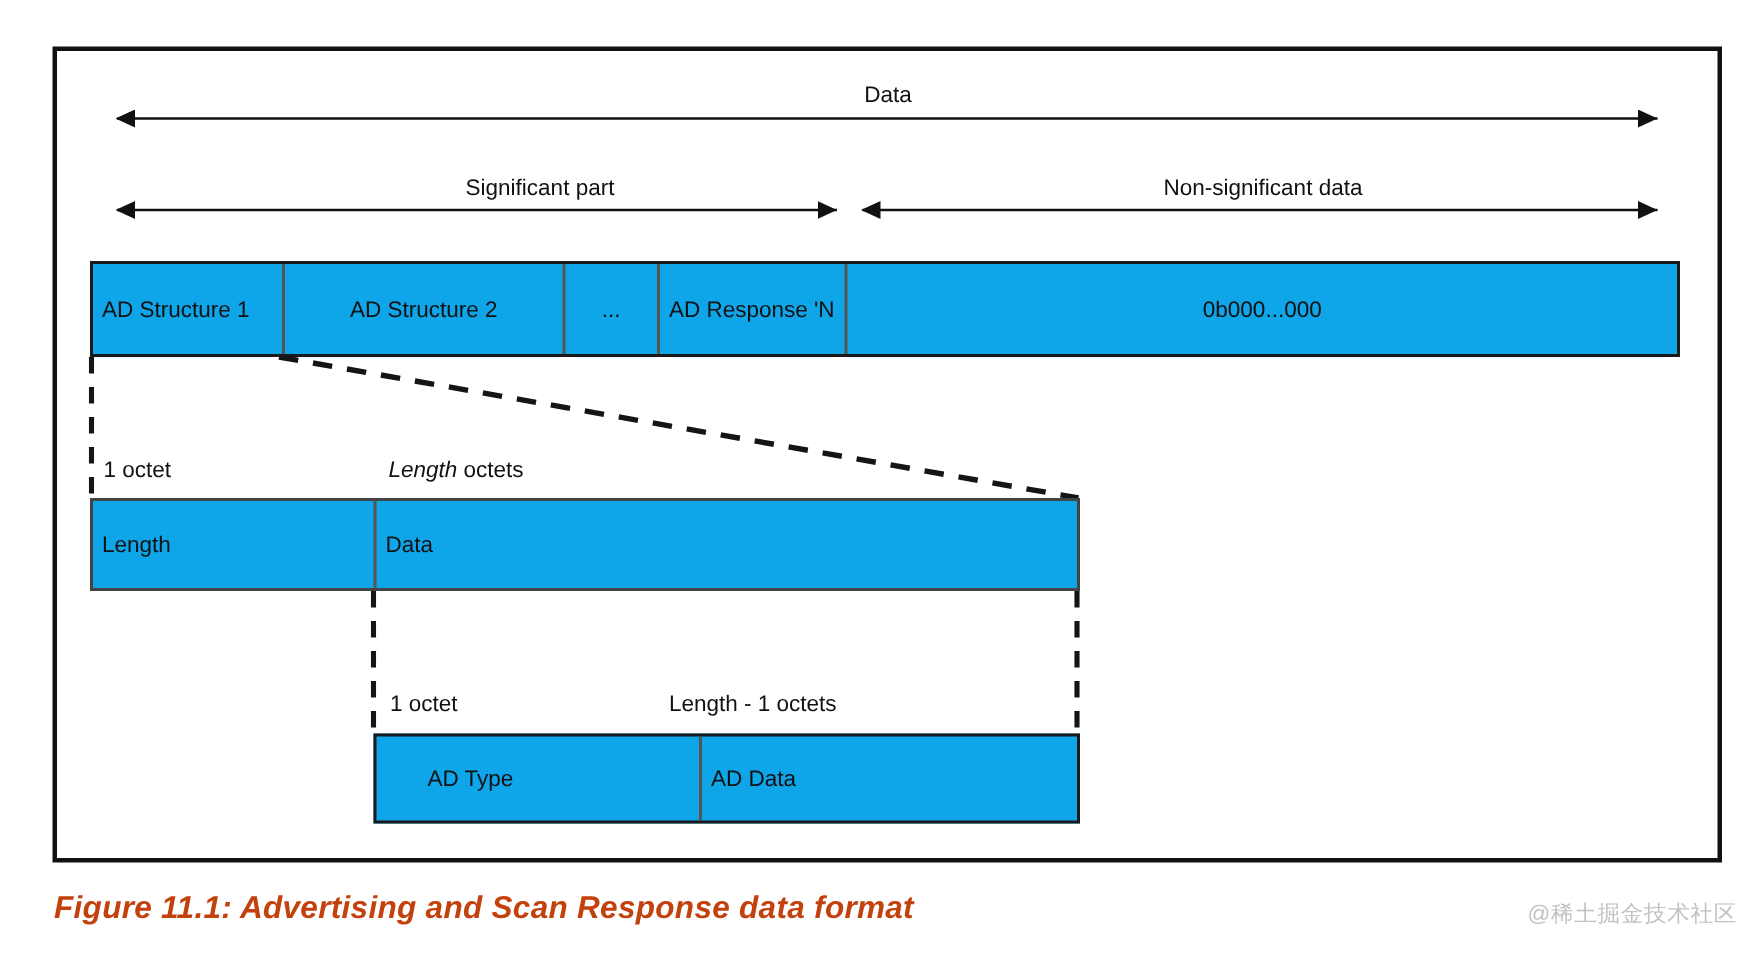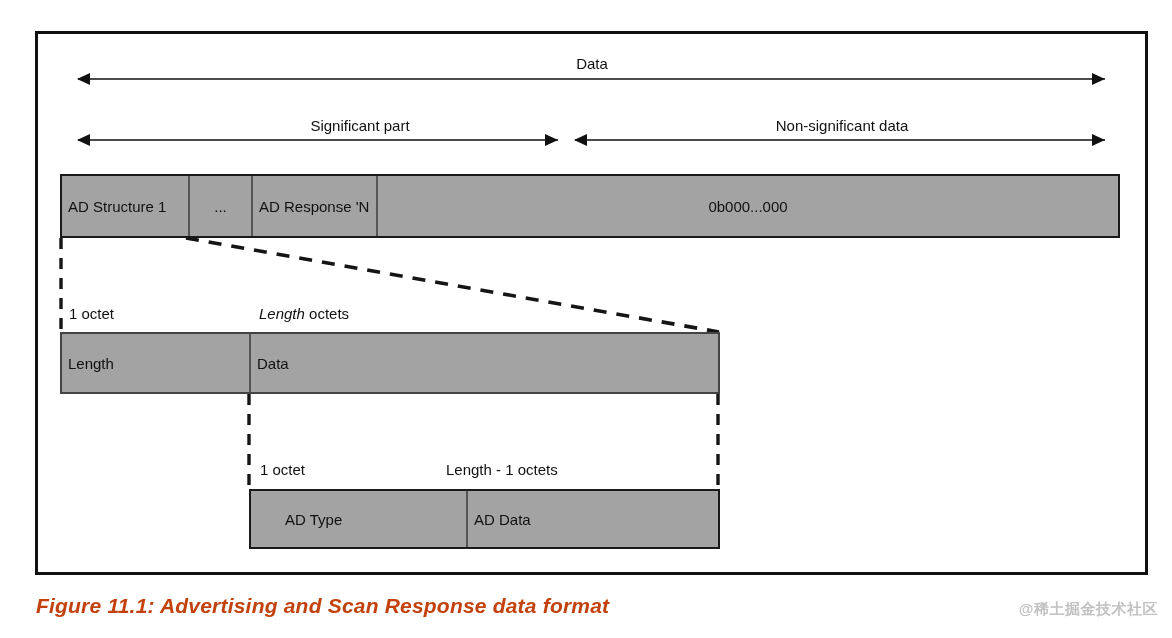--- a/index.html
+++ b/index.html
@@ -50,21 +50,21 @@
     text-align: center;
     transform: translateX(-50%);
   }
   .lbl-italic { font-style: italic; }
 
   
   .row-box {
     position: absolute;
     box-sizing: border-box;
     border: 2px solid #444444;
-    background: #a3a3a3;
+    background: #0ea5e9;
     display: flex;
   }
   .row-box.heavy { border: 2px solid #1a1a1a; }
 
   .cell {
     box-sizing: border-box;
     display: flex;
     align-items: center;
     position: relative;
     overflow: hidden;
@@ -97,21 +97,20 @@
 
   
   #watermark {
     position: absolute;
     right: 14px;
     top: 600px;
     font-size: 15px;
     color: #c2c2c2;
     white-space: nowrap;
     letter-spacing: 0.5px;
-    font-weight: bold;
   }
 </style>
 </head>
 <body>
 
 <div id="figure-frame"></div>
 
 <svg id="diagram-svg" viewBox="0 0 1172 638" xmlns="http://www.w3.org/2000/svg">
   <defs>
     <marker id="arrL" markerWidth="14" markerHeight="12" refX="1" refY="6" orient="auto" markerUnits="userSpaceOnUse">
@@ -139,20 +138,23 @@
 
 <div class="lbl lbl-center" style="left:592px; top:56px;">Data</div>
 
 <div class="lbl lbl-center" style="left:312px; top:118px;margin-left:48px;">Significant part</div>
 
 <div class="lbl lbl-center" style="left:842px; top:118px;">Non-significant data</div>
 
 <div class="row-box heavy" style="left:60px; top:174px; width:1060px; height:64px;">
   <div class="cell" style="width:126px;">
     <span class="cell-text">AD Structure 1</span>
+  </div>
+  <div class="cell" style="width:187px;">
+    <span class="cell-text center">AD Structure 2</span>
   </div>
   <div class="cell" style="width:63px;">
     <span class="cell-text center">...</span>
   </div>
   <div class="cell" style="width:125px;">
     <span class="cell-text">AD Response 'N</span>
   </div>
   <div class="cell" style="flex:1;">
     <span class="cell-text center">0b000...000</span>
   </div>

